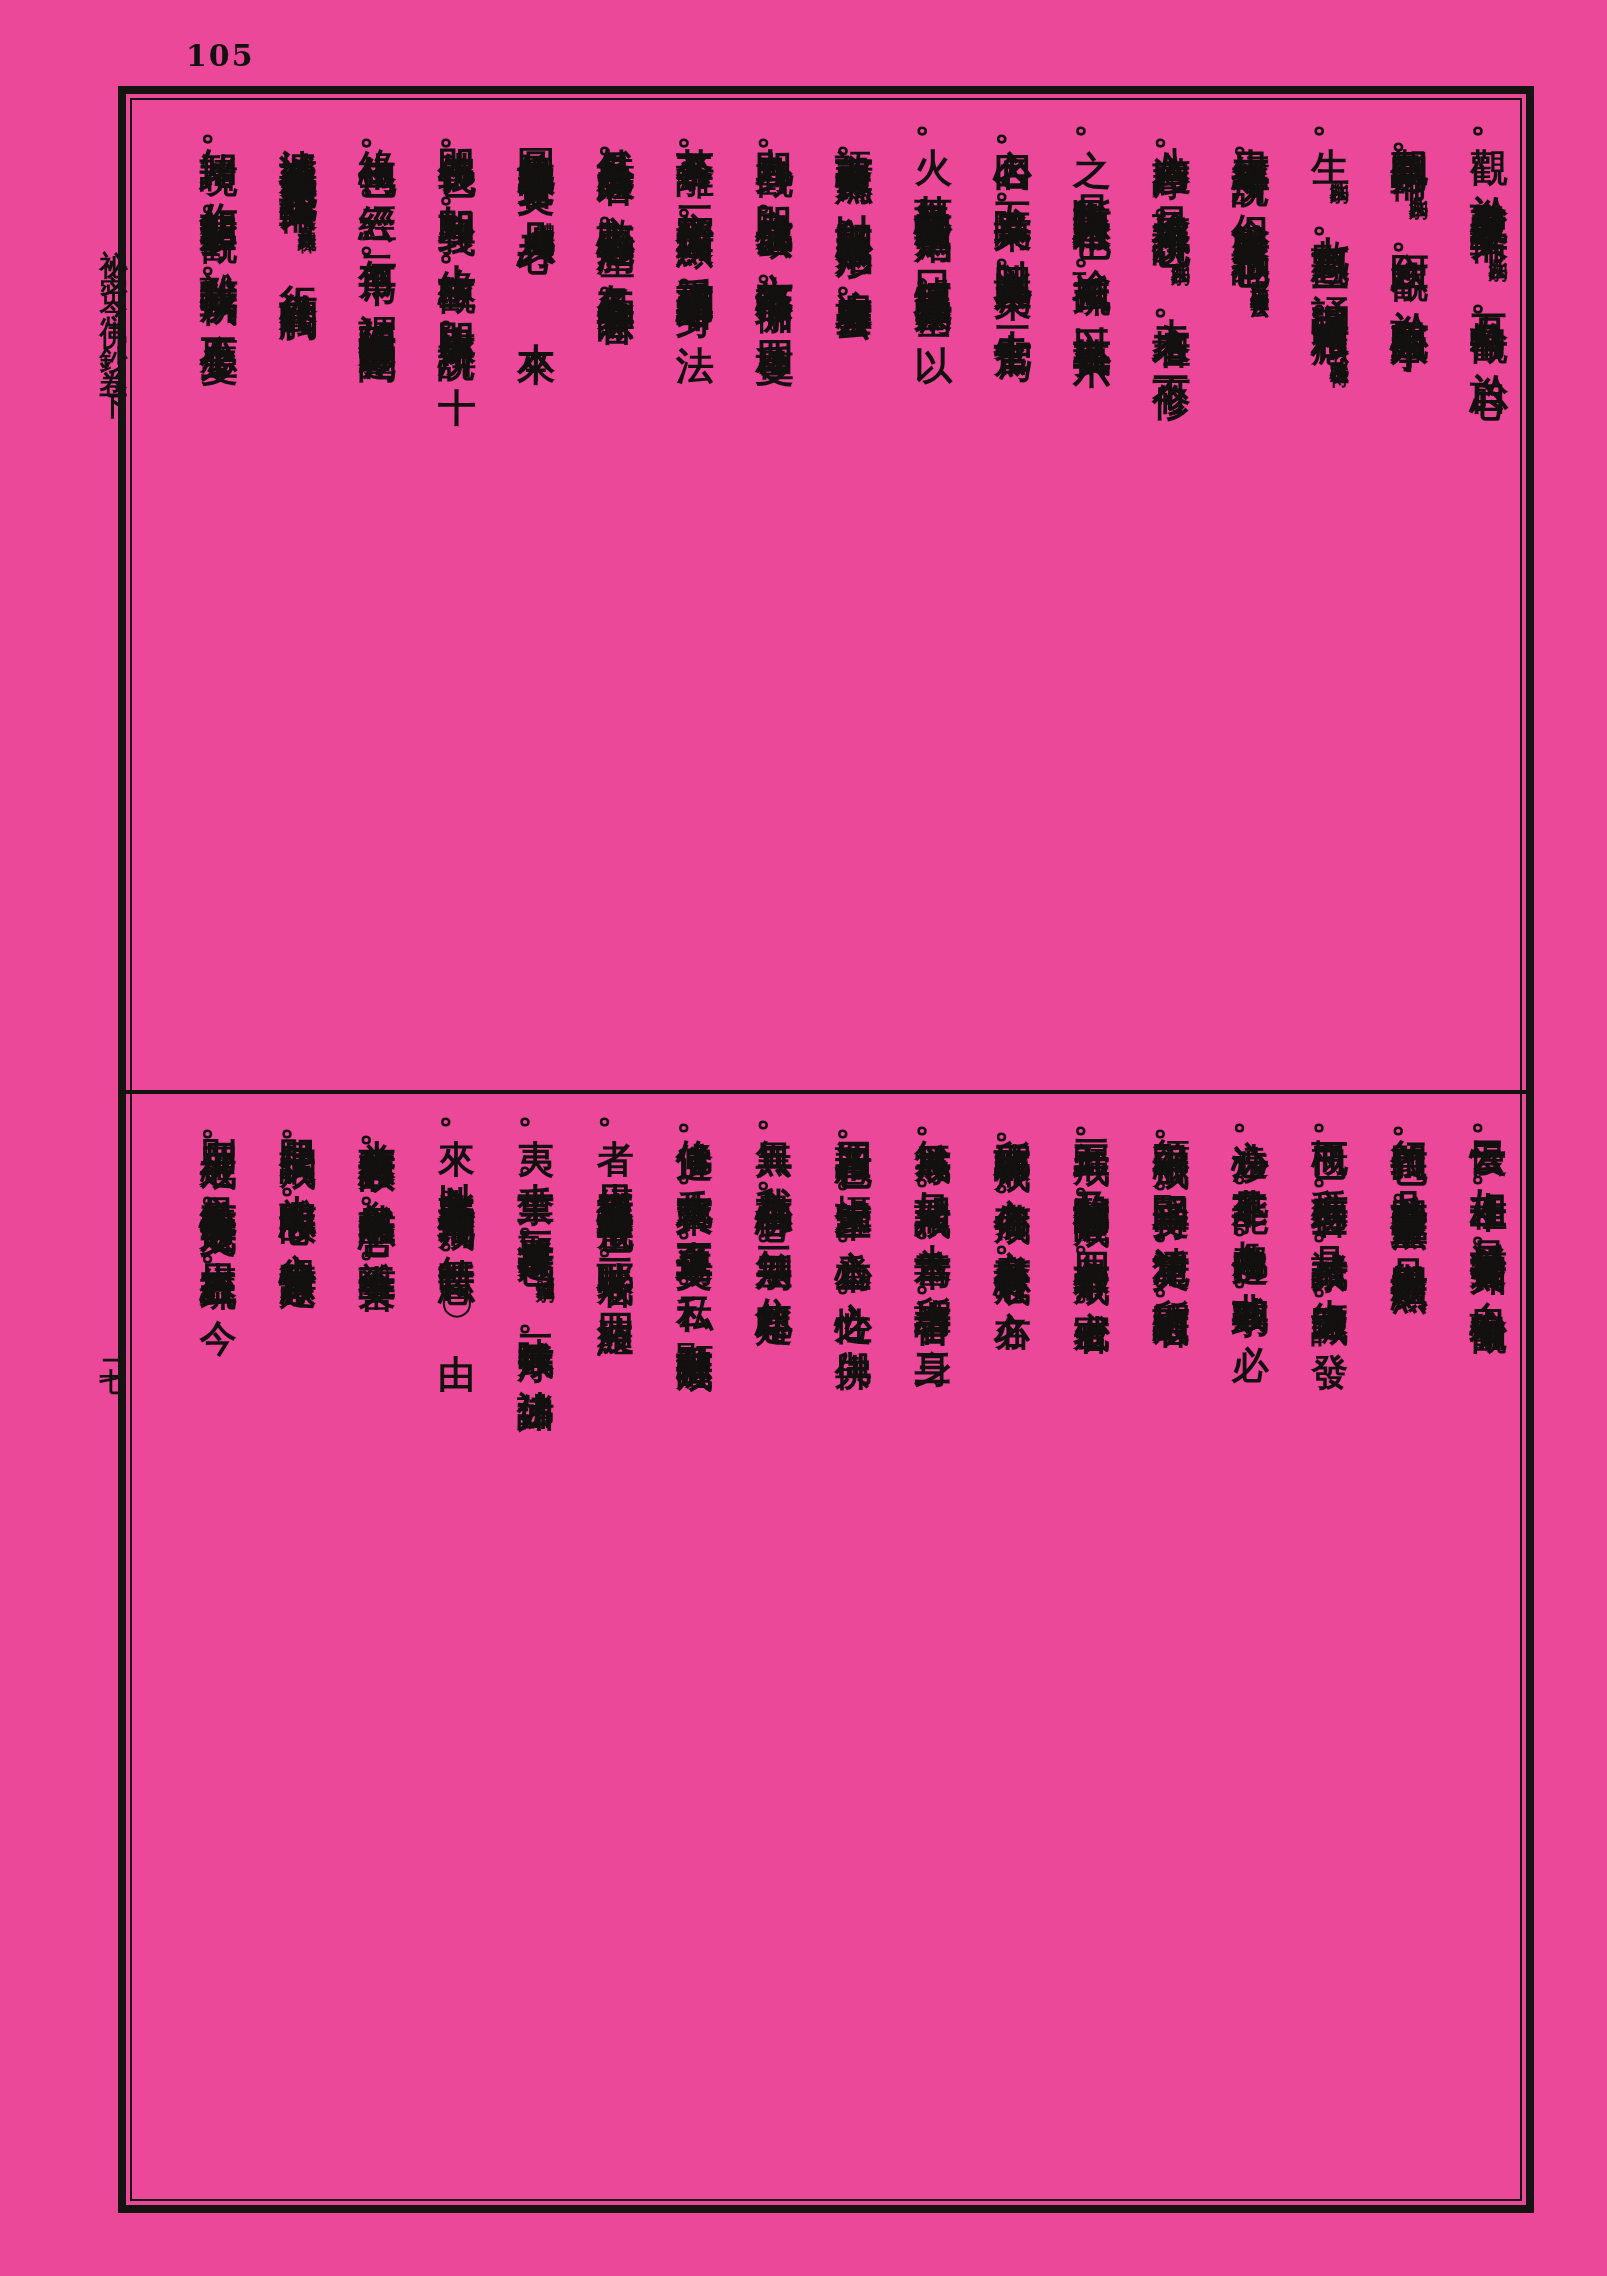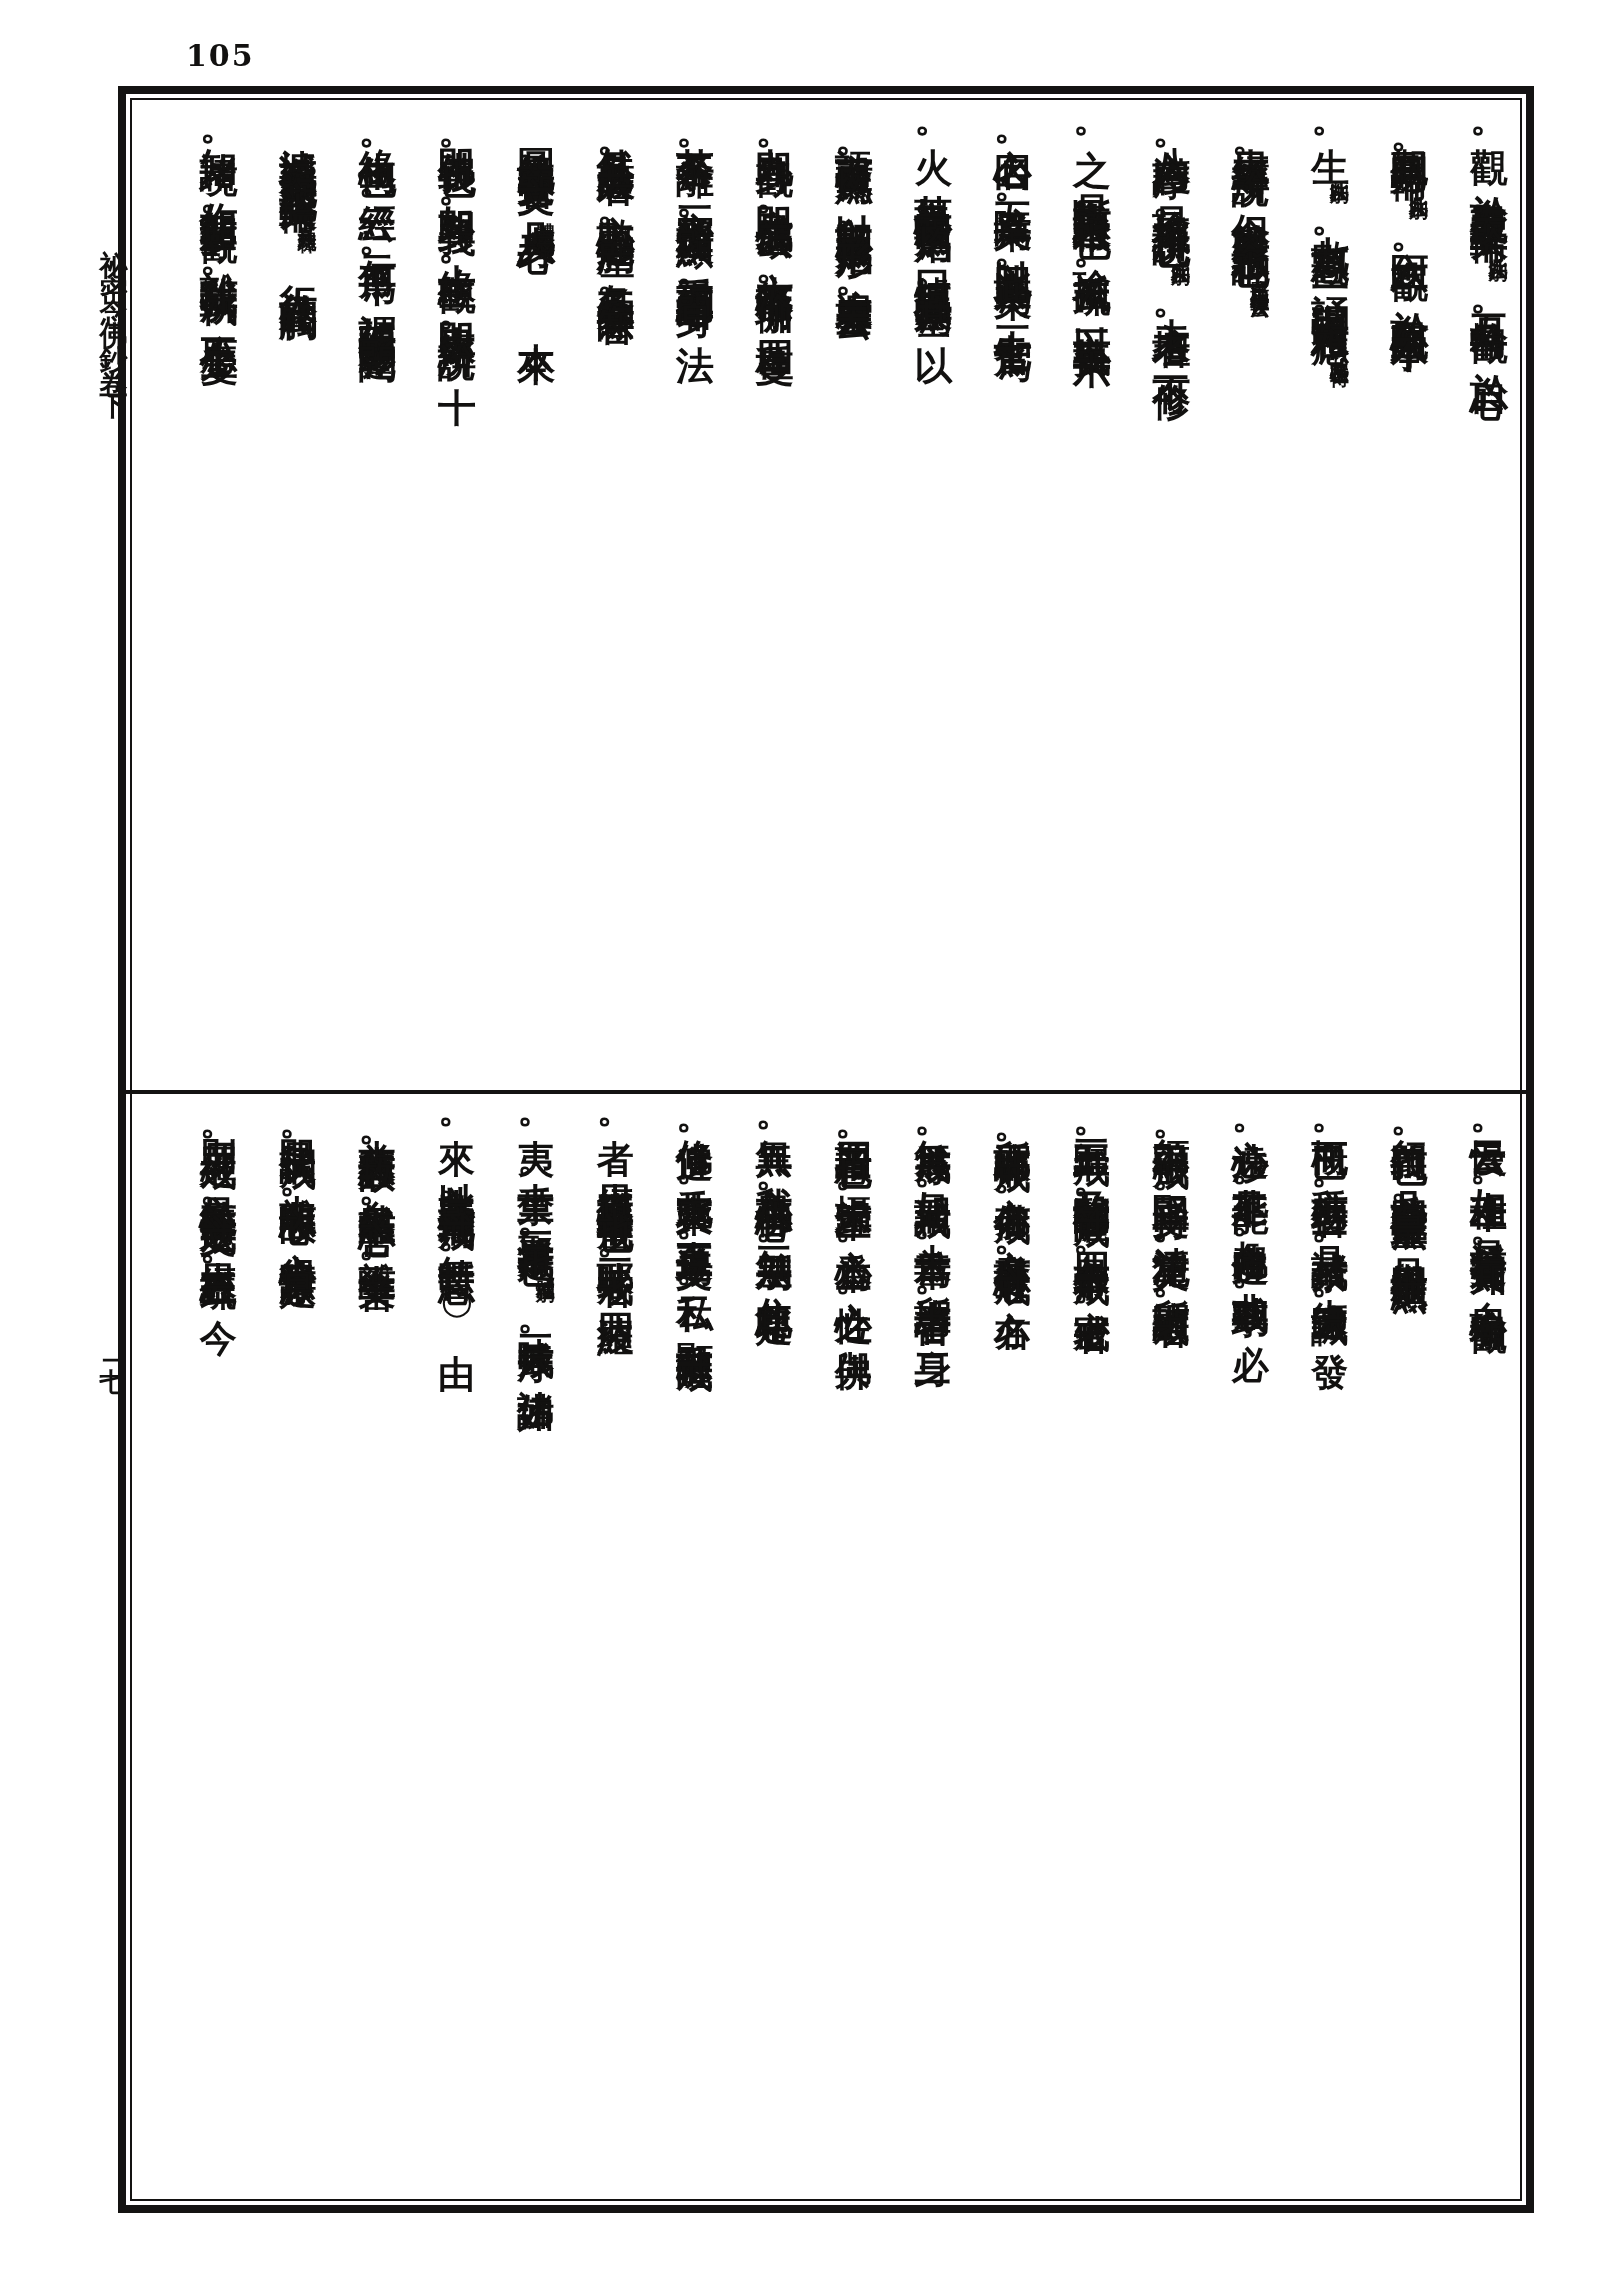--- a/index.html
+++ b/index.html
@@ -1,19 +1,19 @@
 <!DOCTYPE html>
 <html><head>
 <meta charset="utf-8">
 <style>
   html,body{margin:0;padding:0;background:#e8e6e0;}
   .page{
     position:relative;
     width:1607px;height:2276px;
-    background:#ffffff;
+    background:#ec4899;
     font-family:"DejaVu Serif","Liberation Serif",serif;
     color:#121110;
     overflow:hidden;
   }
   .print-no{
     position:absolute;left:186px;top:38px;
     font-family:"DejaVu Serif","Liberation Serif",serif;
     font-size:30px;font-weight:700;letter-spacing:2px;
   }
   .margin-title{

